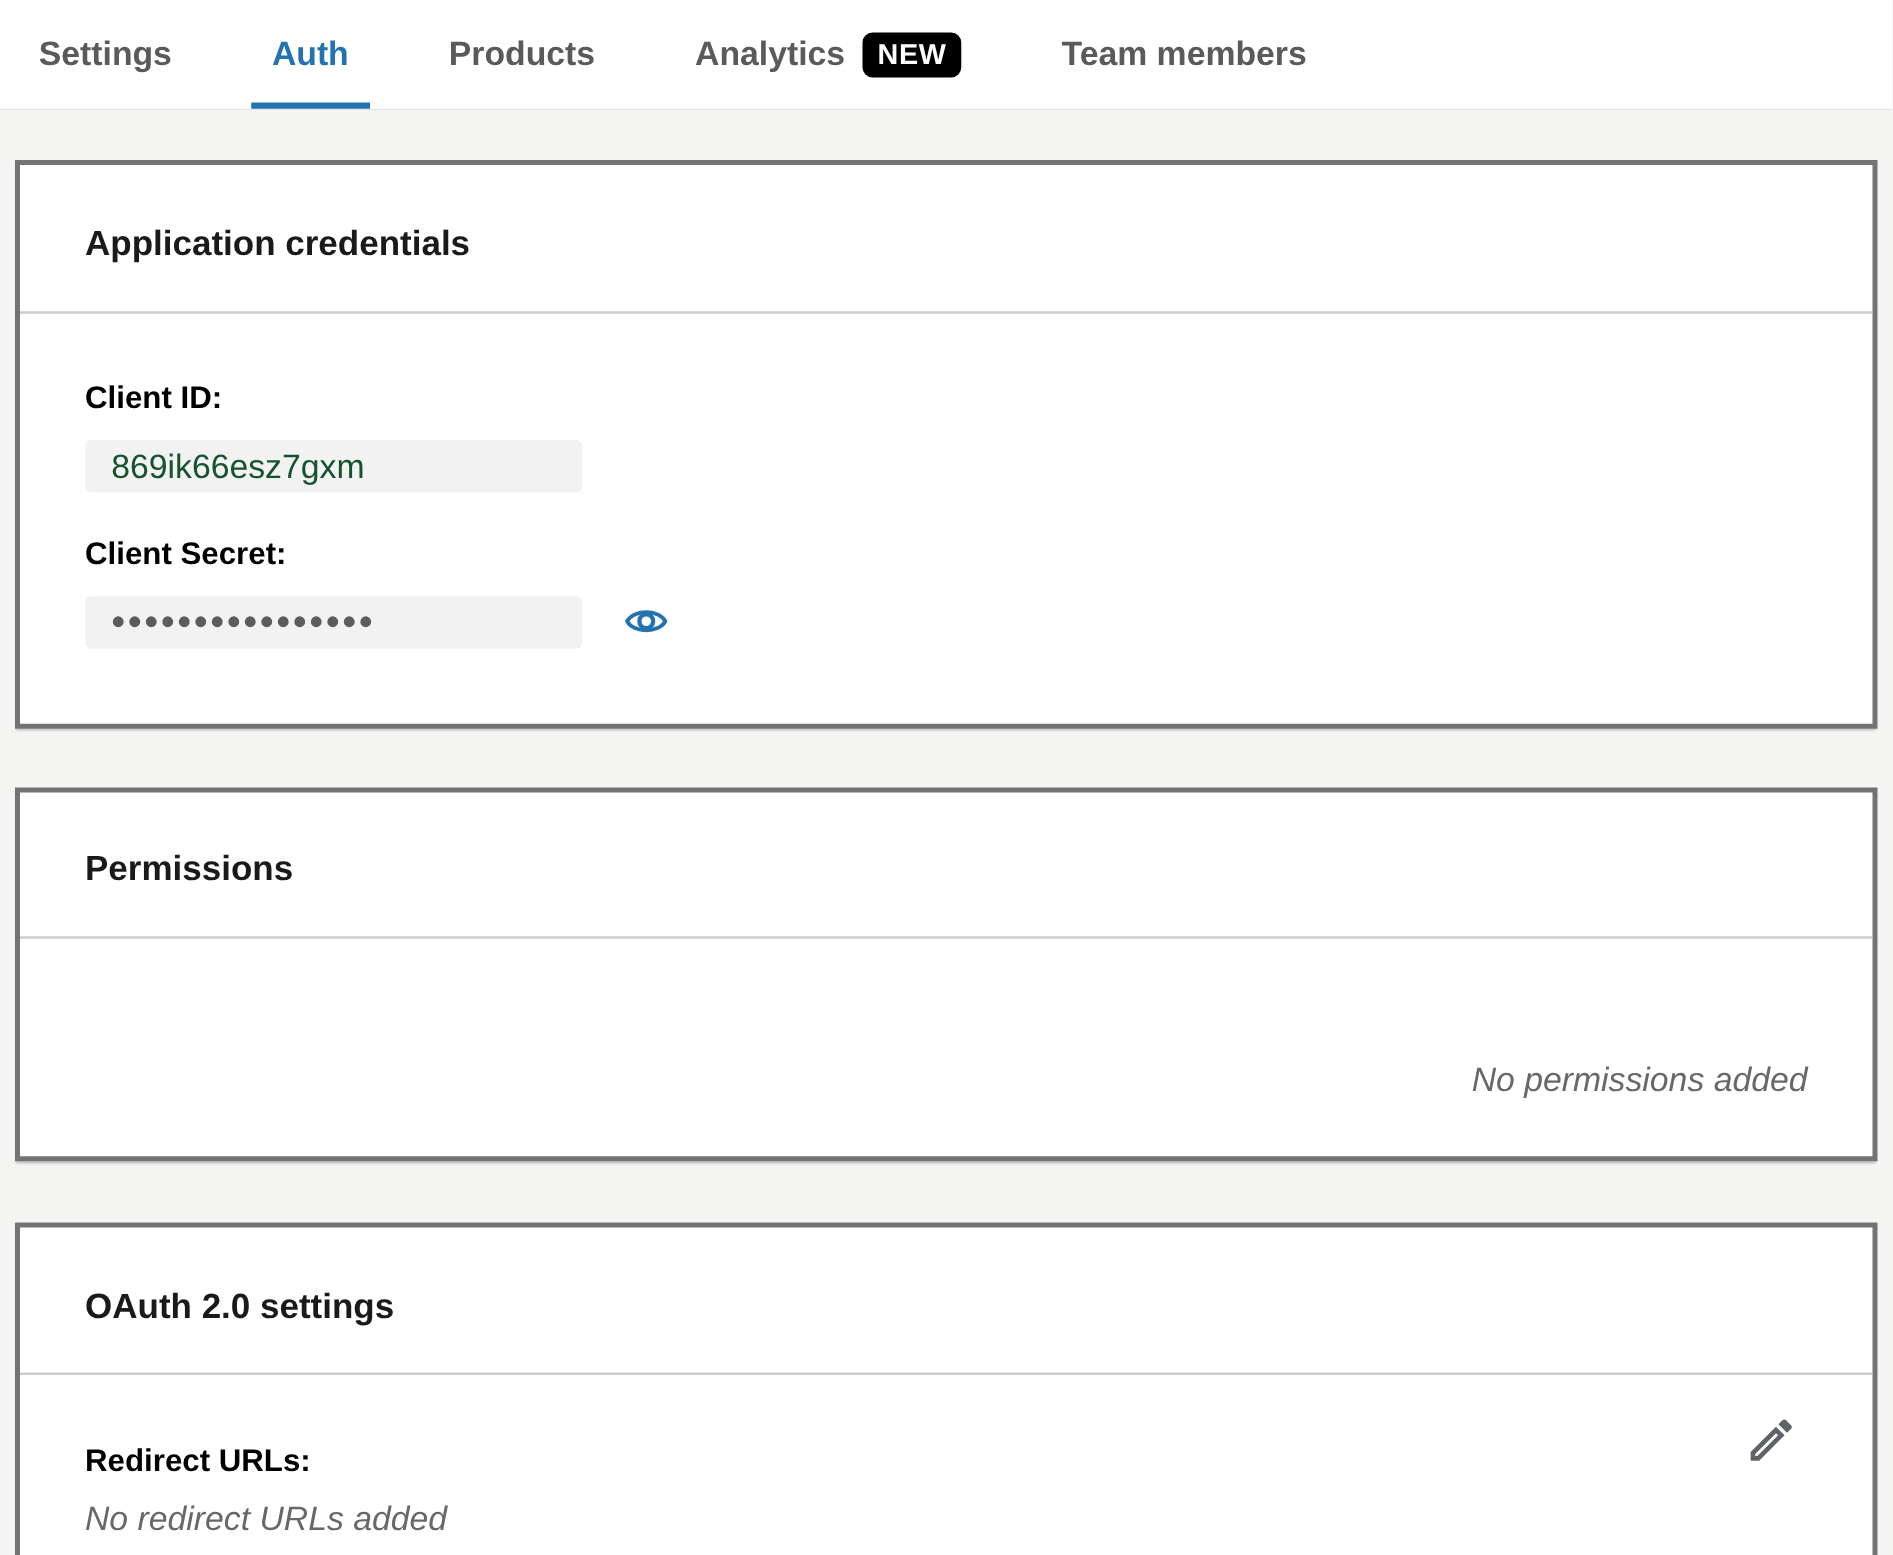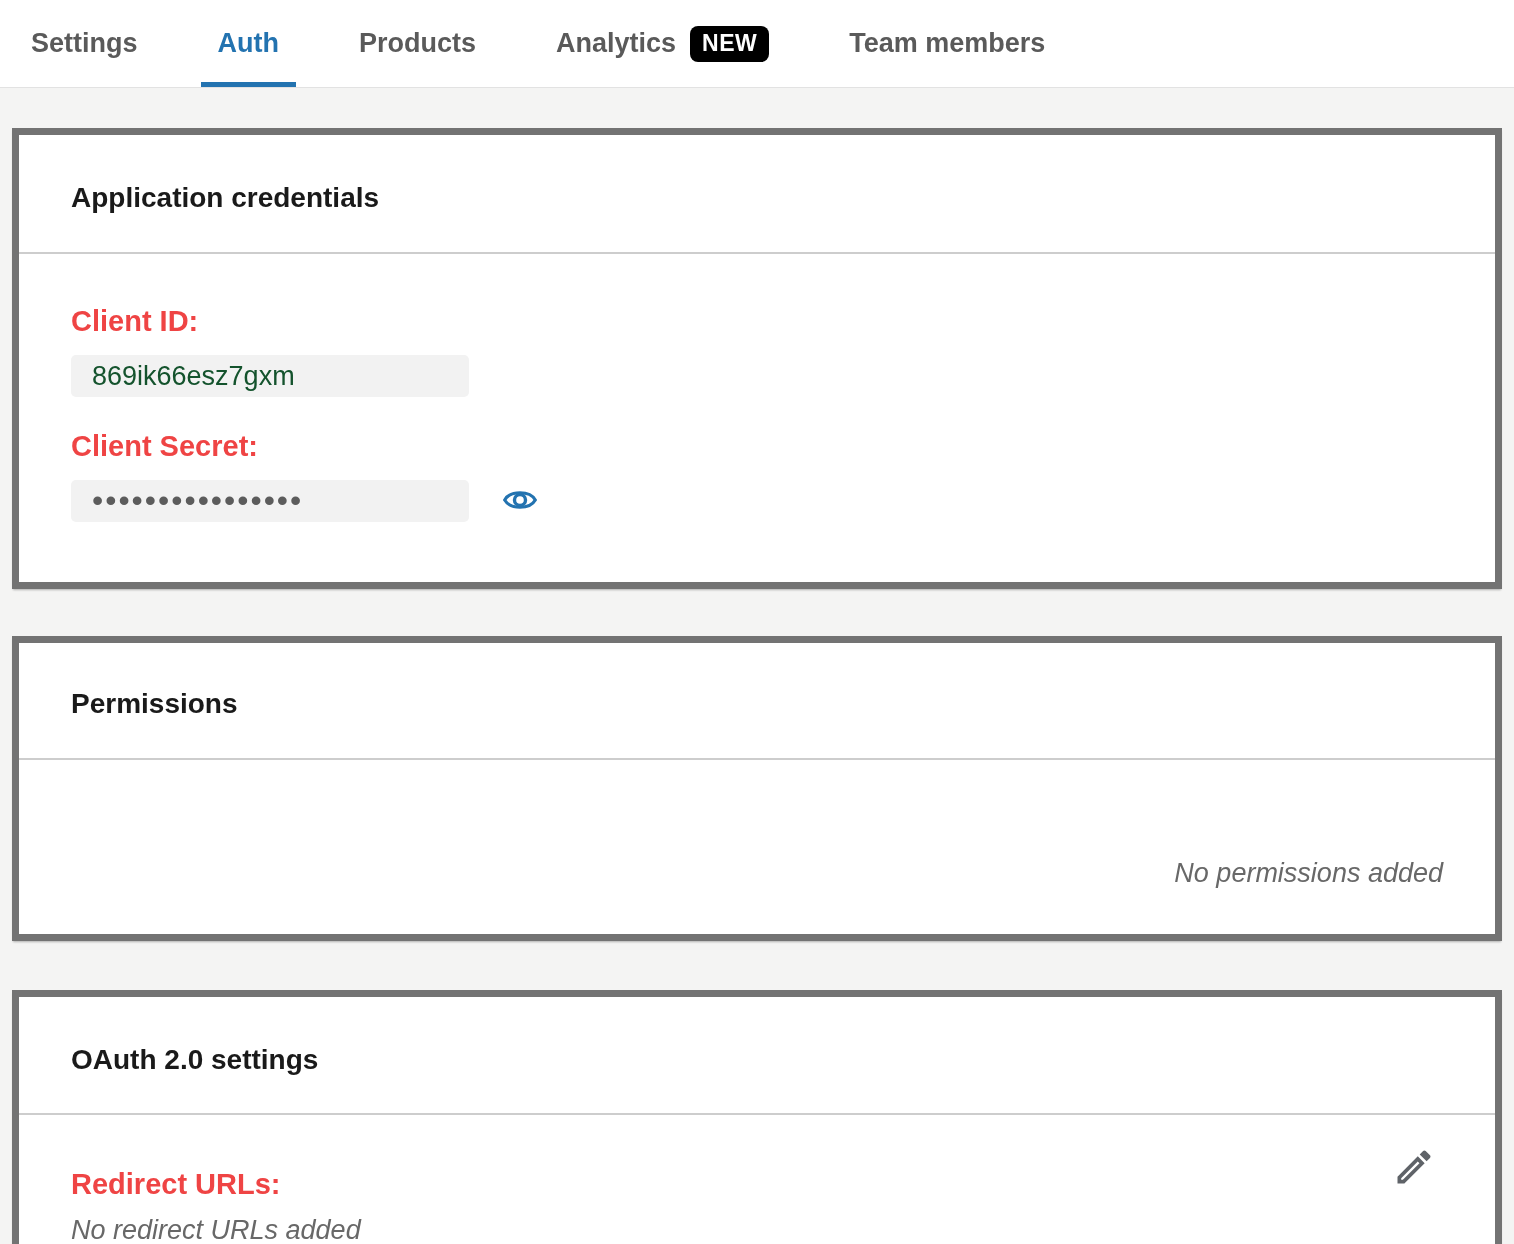--- a/index.html
+++ b/index.html
@@ -49,21 +49,21 @@
     line-height: 1;
     padding: 6px 12px 7px;
     border-radius: 8px;
     letter-spacing: 0.5px;
   }
 
   
   .content { padding: 0 12px; }
   .card {
     background: #ffffff;
-    border: 7px solid #737373;
+    border: 4px solid #737373;
     box-shadow: 0 2px 2px -1px rgba(0,0,0,0.28);
   }
   .card-credentials { margin-top: 40px; }
   .card-permissions { margin-top: 47px; }
   .card-oauth { margin-top: 49px; }
 
   .card-header {
     padding: 46px 52px 37px;
     border-bottom: 2px solid #cdcdcd;
   }
@@ -74,23 +74,23 @@
     font-weight: 700;
     color: #1a1a1a;
     line-height: 34px;
   }
 
   .card-body { padding: 54px 52px 60px; position: relative; }
   .card-permissions .card-body { padding: 100px 52px 48px; text-align: right; }
   .card-oauth .card-body { padding: 56px 52px 50px; }
 
   .field-label {
-    font-size: 29px;
+    font-size: 25px;
     font-weight: 700;
-    color: #ef4444;
+    color: #000000;
     line-height: 26px;
     margin-bottom: 21px;
   }
   .field-label.secret { margin-top: 36px; }
 
   .text-field {
     width: 398px;
     height: 42px;
     background: #f2f2f2;
     border-radius: 5px;

